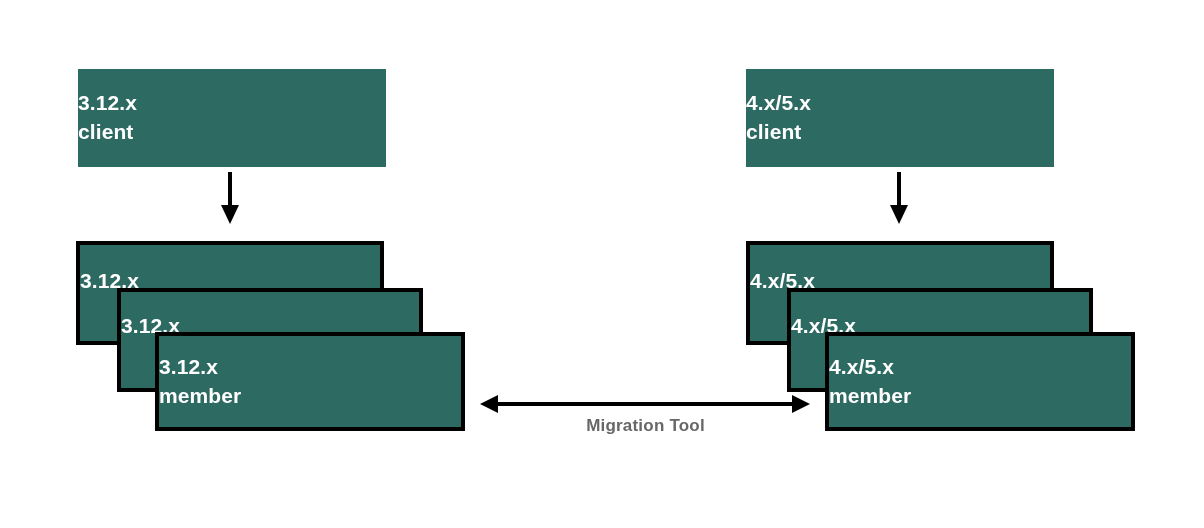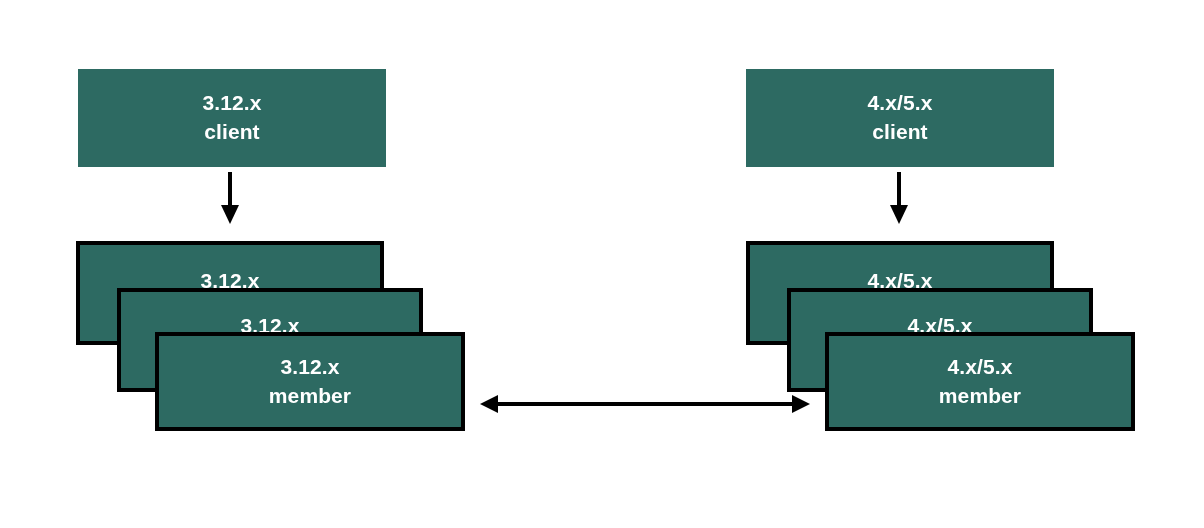--- a/index.html
+++ b/index.html
@@ -21,21 +21,21 @@
   }
 
   
   .box {
     position: absolute;
     box-sizing: border-box;
     background: #2D6A62;
     color: #ffffff;
     display: flex;
     flex-direction: column;
-    align-items: center;
+    align-items: flex-start;
     justify-content: center;
     font-weight: bold;
     font-size: 21px;
     line-height: 1.38;
     text-align: center;
     letter-spacing: 0.1px;
   }
   .box.bordered {
     border: 4px solid #000000;
   }
@@ -148,14 +148,15 @@
     <span class="box-line">4.x/5.x</span>
     <span class="box-line">member</span>
   </div>
 
   <svg class="arrow-svg" id="arrow-migration" width="334" height="26" viewBox="0 0 334 26">
     <line x1="16" y1="12" x2="318" y2="12" stroke="#000000" stroke-width="4"></line>
     <polygon points="2,12 20,3 20,21" fill="#000000"></polygon>
     <polygon points="332,12 314,3 314,21" fill="#000000"></polygon>
   </svg>
 
+  <div id="migration-label">Migration Tool</div>
 
 </div>
 
 </body></html>

